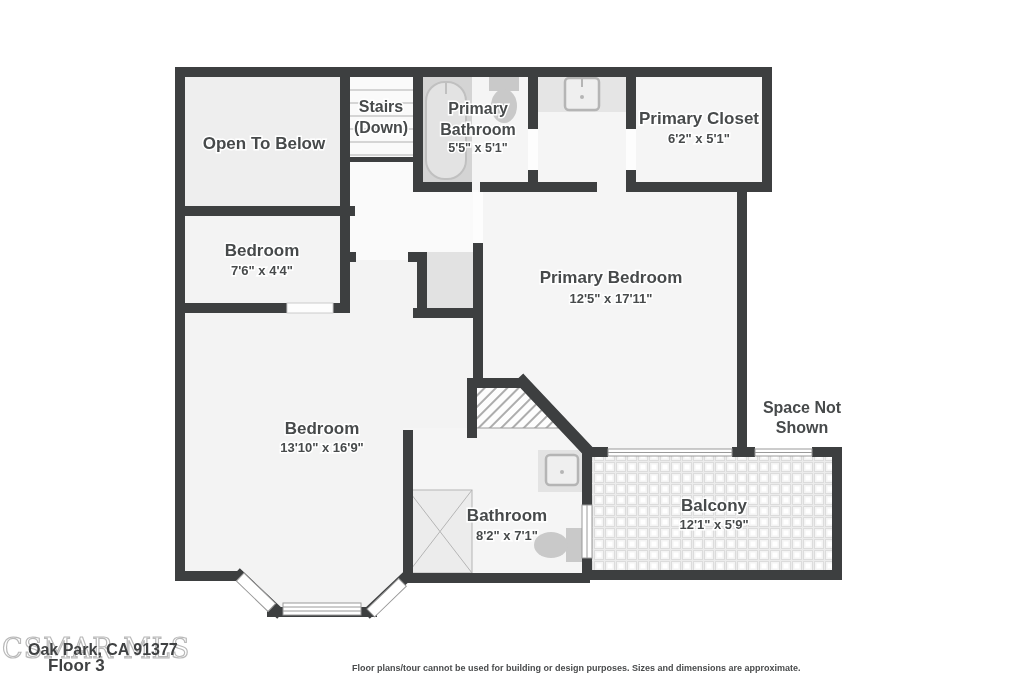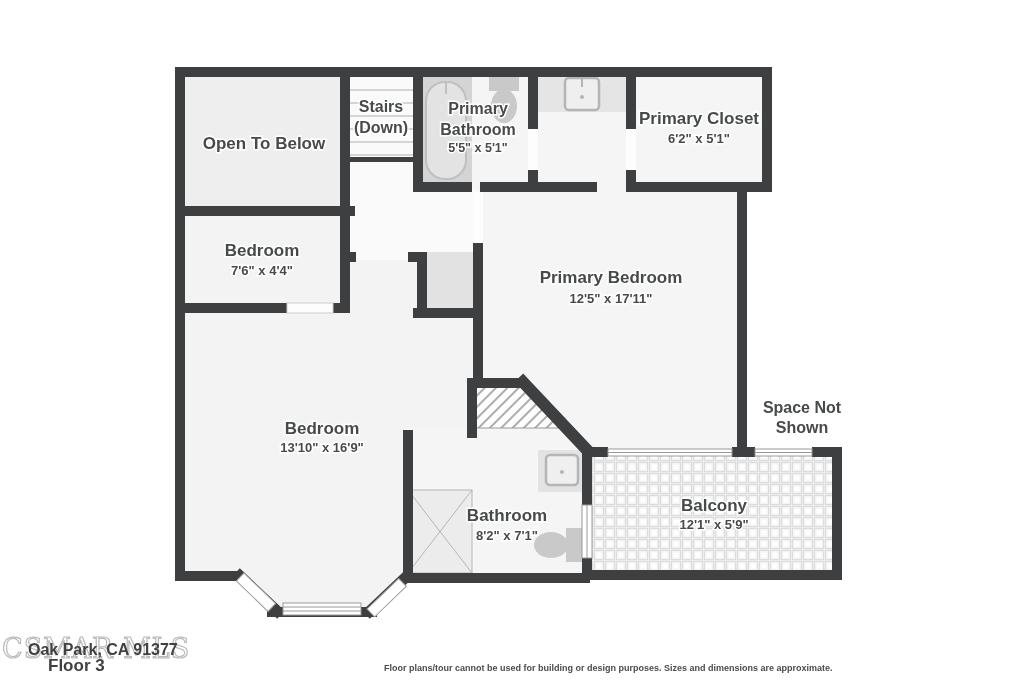--- a/index.html
+++ b/index.html
@@ -12,21 +12,21 @@
   .room-name{font-size:17px;}
   .room-dims{font-size:13px;}
   .stairs-label{font-size:16px;}
   .annex-label{font-size:16px;}
   .footer-item{position:absolute;color:#3f4142;}
   #watermark{left:2px;top:633px;font-family:"DejaVu Serif","Liberation Serif",serif;
              font-size:27px;letter-spacing:1px;color:rgba(255,255,255,0.1);
              -webkit-text-stroke:1.2px #b9b9b9;}
   #address{left:28px;top:641px;font-size:16px;font-weight:bold;}
   #floorlabel{left:48px;top:656px;font-size:17px;font-weight:bold;}
-  #disclaimer{left:352px;top:663px;font-size:9px;font-weight:bold;color:#4a4c4d;margin-left:32px;}
+  #disclaimer{left:352px;top:663px;font-size:9px;font-weight:bold;color:#4a4c4d;}
 </style>
 </head>
 <body>
 
 <div id="page">
 <svg width="1024" height="683" viewBox="0 0 1024 683">
   <defs>
     <pattern id="tile" width="11" height="11" patternUnits="userSpaceOnUse">
       <rect width="11" height="11" fill="#ececec"></rect>
       <rect x="0.5" y="0.5" width="9" height="9" fill="#f4f4f4" stroke="#dcdcdc" stroke-width="1"></rect>

